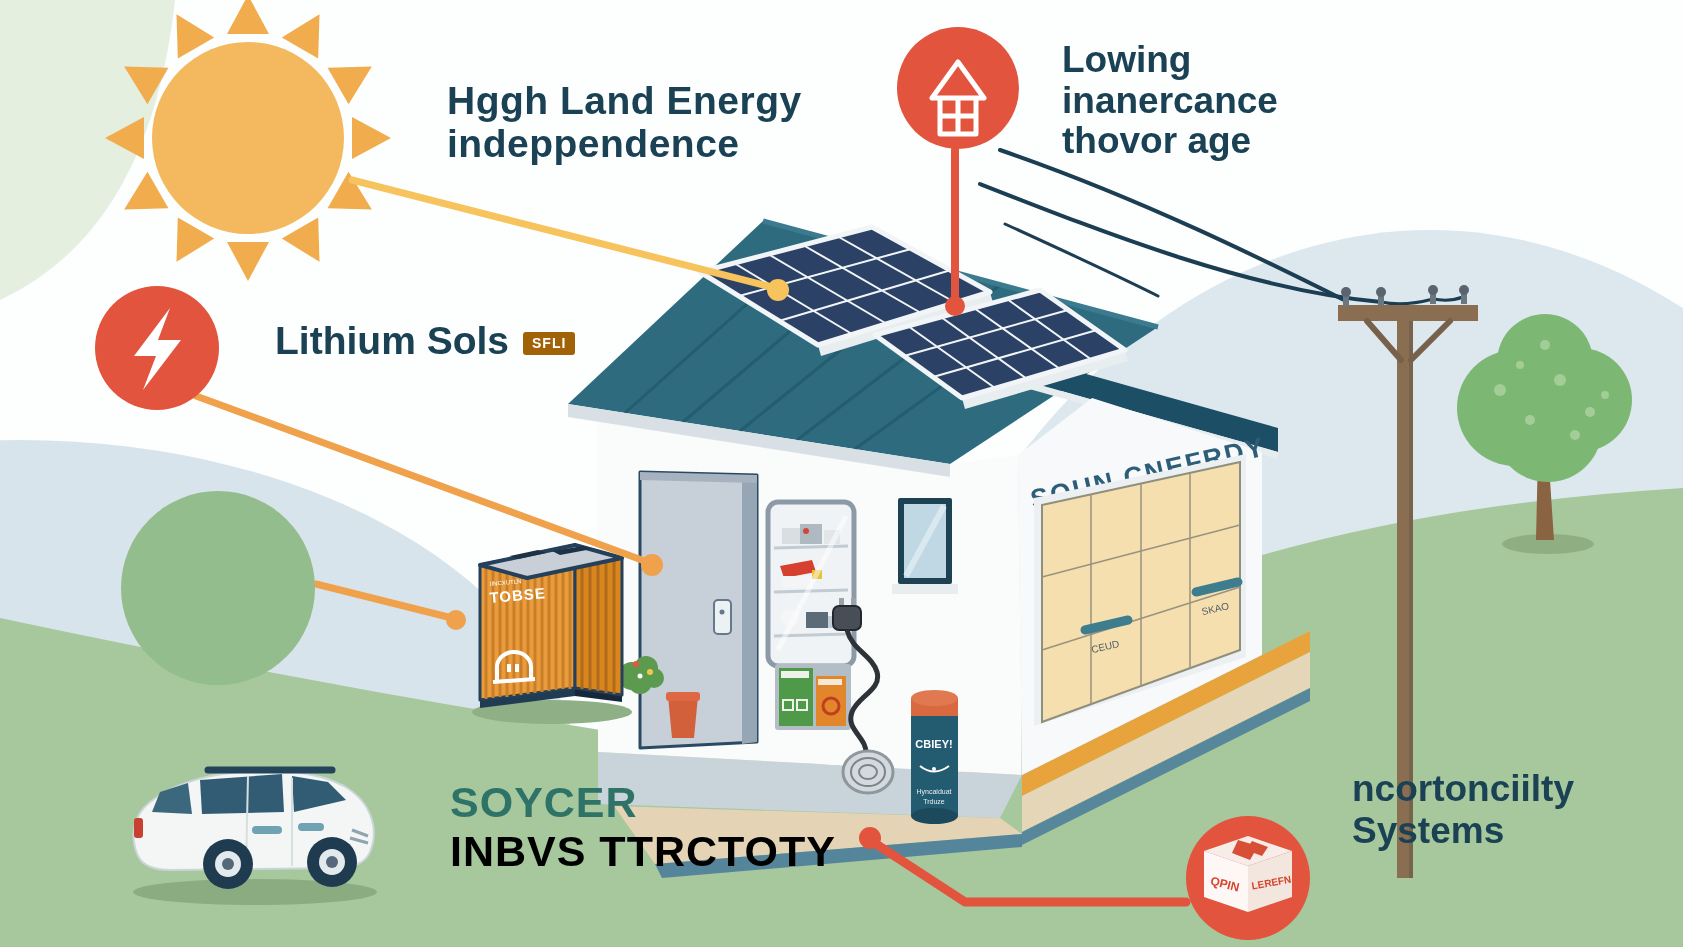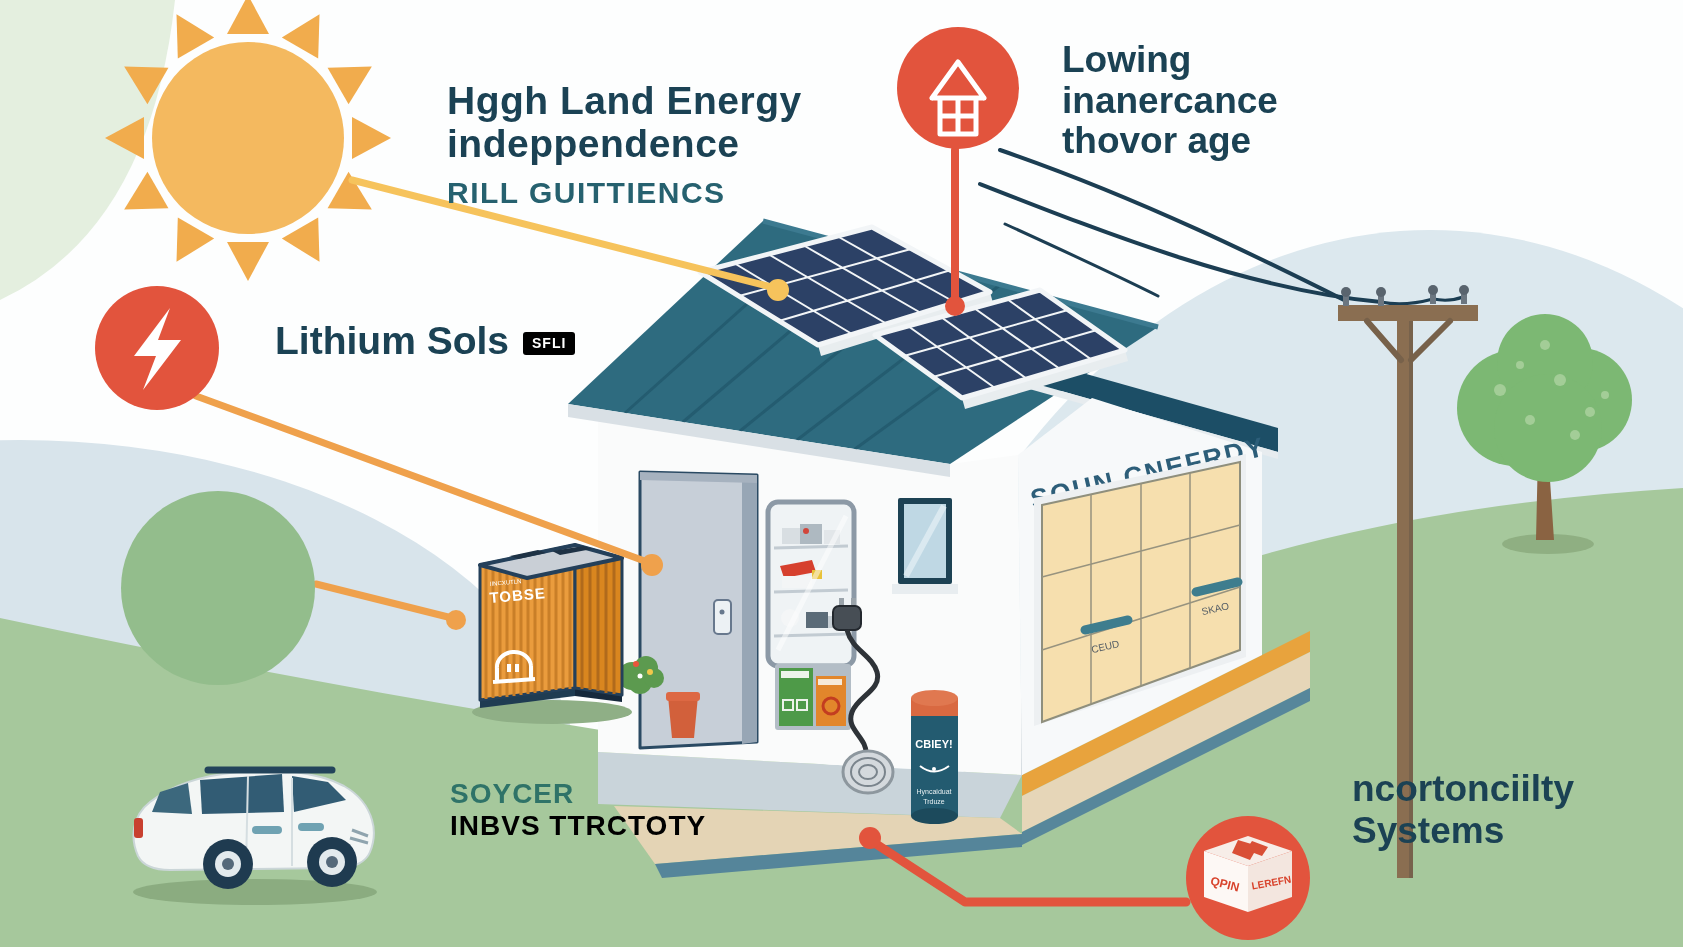--- a/index.html
+++ b/index.html
@@ -5,27 +5,27 @@
   html,body{margin:0;padding:0;background:#fff;}
   .stage{position:relative;width:1683px;height:947px;overflow:hidden;background:#FDFEFE;
          font-family:"Liberation Sans",sans-serif;}
   .scene{position:absolute;left:0;top:0;}
   .lbl{position:absolute;color:#1B4254;font-weight:bold;line-height:1.1;white-space:nowrap;}
   .lbl span{display:block;}
   .energy{left:447px;top:80px;font-size:39px;letter-spacing:.5px;}
   .energy .sub{font-size:30px;font-weight:600;color:#26616F;letter-spacing:1.5px;margin-top:10px;}
   .lowering{left:1062px;top:40px;font-size:37px;}
   .batterylbl{left:275px;top:320px;font-size:39px;}
-  .batterylbl .badge{display:inline-block;background:#000000;color:#fff;font-size:14px;
+  .batterylbl .badge{display:inline-block;background:#a16207;color:#fff;font-size:14px;
       font-weight:bold;padding:4px 9px;border-radius:3px;vertical-align:middle;margin-left:14px;letter-spacing:1px;}
   .percent{left:121px;top:493px;width:194px;height:190px;display:flex;flex-direction:column;
       align-items:center;justify-content:center;color:#fff;}
   .percent .val{font-size:44px;font-weight:bold;}
   .percent .cap{font-size:27px;font-weight:600;letter-spacing:3px;margin-top:4px;}
-  .storage{left:450px;top:778px;font-size:28px;font-weight:600;color:#2F7368;letter-spacing:1px;line-height:1.15;}
+  .storage{left:450px;top:778px;font-size:43px;font-weight:600;color:#2F7368;letter-spacing:1px;line-height:1.15;}
   .storage .white{color:#000000;}
   .lowcost{left:1352px;top:768px;font-size:37px;line-height:1.13;}
 </style>
 </head>
 <body>
 
 <div class="stage">
 
 <svg class="scene" width="1683" height="947" viewBox="0 0 1683 947">
 
@@ -294,21 +294,20 @@
       <polygon points="1252,841 1268,847 1262,856 1246,850" fill="#D94F36"></polygon>
       <text x="1224" y="888" transform="rotate(14 1224 888)" text-anchor="middle" font-size="12" font-weight="bold" fill="#D8432C">QPIN</text>
       <text x="1272" y="886" transform="rotate(-10 1272 886)" text-anchor="middle" font-size="10" font-weight="bold" fill="#D8432C">LEREFN</text>
     </g>
   </g>
 </svg>
 
 <div class="lbl energy">
   <span>Hggh Land Energy</span>
   <span>indeppendence</span>
-  <span class="sub">RILL GUITTIENCS</span>
 </div>
 
 <div class="lbl lowering">
   <span>Lowing</span>
   <span>inanercance</span>
   <span>thovor age</span>
 </div>
 
 <div class="lbl batterylbl">
   <span><span style="display:inline">Lithium Sols</span><span class="badge">SFLI</span></span>

